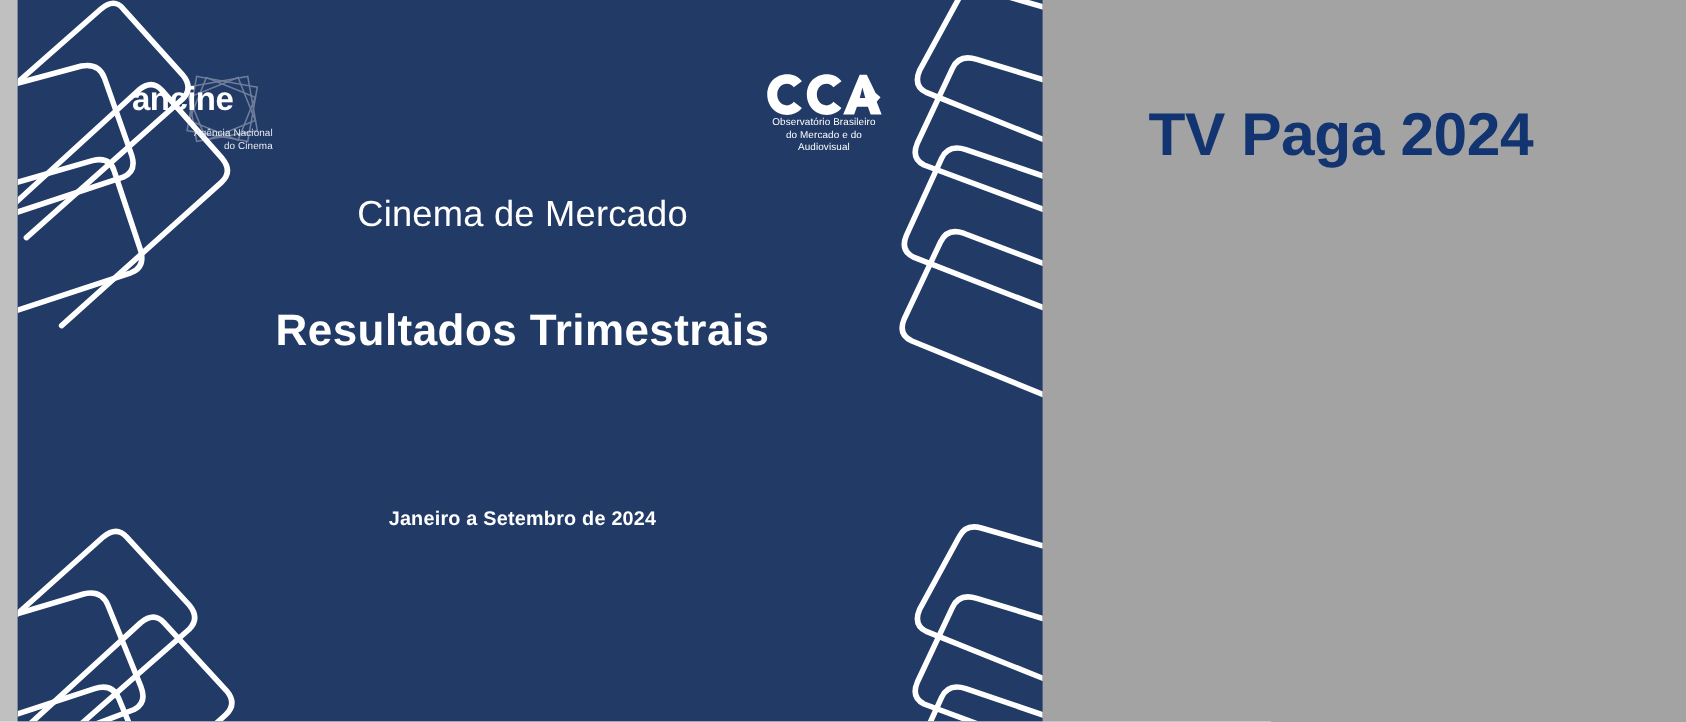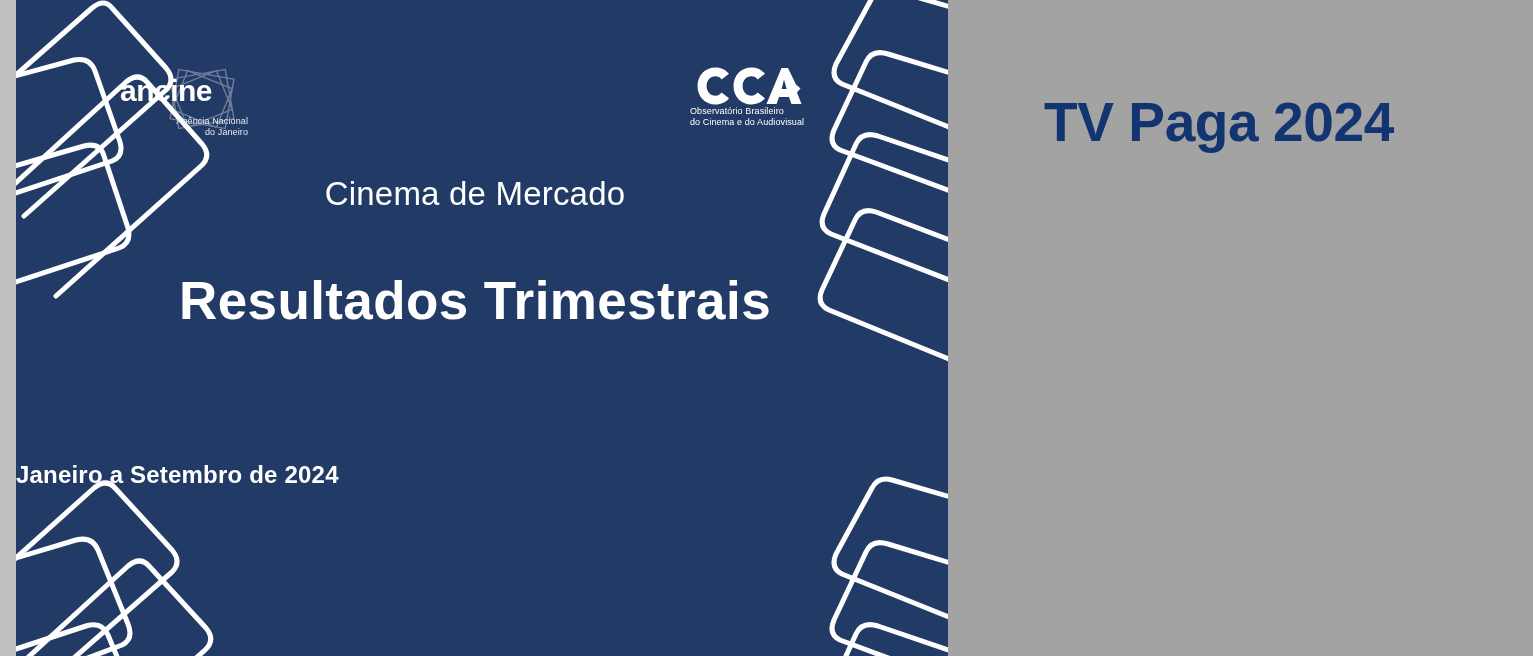--- a/index.html
+++ b/index.html
@@ -100,20 +100,21 @@
     height: 40px;
   }
   .logo-oca .oca-sub {
     position: absolute;
     left: 0;
     top: 40px;
     width: 118px;
     color: #ffffff;
     font-size: 9px;
     line-height: 11px;
+    text-align: center;
     letter-spacing: .1px;
   }
 
   
   .cover-kicker {
     position: absolute;
     left: 0;
     top: 175px;
     width: 918px;
     text-align: center;
@@ -122,33 +123,33 @@
     font-weight: normal;
     letter-spacing: .2px;
   }
   .cover-title {
     position: absolute;
     left: 0;
     top: 268px;
     width: 918px;
     text-align: center;
     color: #ffffff;
-    font-size: 53px;
+    font-size: 40px;
     font-weight: bold;
     line-height: 66px;
     letter-spacing: .4px;
   }
   .cover-period {
     position: absolute;
     left: 0;
     top: 461px;
     width: 918px;
-    text-align: left;
-    color: #ffffff;
-    font-size: 24px;
+    text-align: center;
+    color: #ffffff;
+    font-size: 18px;
     font-weight: bold;
     letter-spacing: .2px;
   }
 
   
   .info {
     position: relative;
     flex: 1 1 auto;
     height: 656px;
     background: #a3a3a3;
@@ -219,21 +220,21 @@
           <g fill="none" stroke="#ffffff" stroke-width="1.4">
             <rect x="16" y="10" width="56" height="50" transform="rotate(10 44 35)"></rect>
             <rect x="16" y="10" width="56" height="50" transform="rotate(-10 44 35)"></rect>
             <rect x="20" y="14" width="48" height="42" transform="rotate(22 44 35)"></rect>
             <rect x="20" y="14" width="48" height="42" transform="rotate(-22 44 35)"></rect>
           </g>
         </svg>
         <div class="wordmark">ancine</div>
         <div class="tagline">
           <span>Agência Nacional</span><br>
-          <span>do Janeiro</span>
+          <span>do Cinema</span>
         </div>
       </div>
 
       <div class="logo-oca">
         <svg class="oca-mark" viewBox="0 0 106 40" aria-hidden="true">
 
           <path fill="#ffffff" d="M19.5 1.5 C 9 1.5 1.5 9.5 1.5 20 C 1.5 30.5 9 38.5 19.5 38.5
                                    C 25.2 38.5 30 36.1 33 32.2 L 25.6 26.6
                                    C 24.2 28.6 22 29.8 19.5 29.8 C 14.3 29.8 10.6 25.6 10.6 20
                                    C 10.6 14.4 14.3 10.2 19.5 10.2 C 22 10.2 24.2 11.4 25.6 13.4
@@ -244,21 +245,21 @@
                                    C 60.2 28.6 58 29.8 55.5 29.8 C 50.3 29.8 46.6 25.6 46.6 20
                                    C 46.6 14.4 50.3 10.2 55.5 10.2 C 58 10.2 60.2 11.4 61.6 13.4
                                    L 69 7.8 C 66 3.9 61.2 1.5 55.5 1.5 Z"></path>
 
           <path fill="#ffffff" d="M85.5 2 L 70.5 38 L 80.5 38 L 83 31 L 93 31 L 95.5 38 L 105.5 38
                                    L 101 26.5 L 104.5 22.5 L 100 18.5 L 92 2 Z
                                    M 88 13.5 L 90.6 23 L 85.6 23 Z"></path>
         </svg>
         <div class="oca-sub">
           <span>Observatório Brasileiro</span><br>
-          <span>do Cinema e do Audiovisual</span>
+          <span>do Mercado e do Audiovisual</span>
         </div>
       </div>
 
       <div class="cover-kicker">Cinema de Mercado</div>
 
       <div class="cover-title">
         <span>Resultados Trimestrais</span><br>
       </div>
 
       <div class="cover-period">Janeiro a Setembro de 2024</div>

